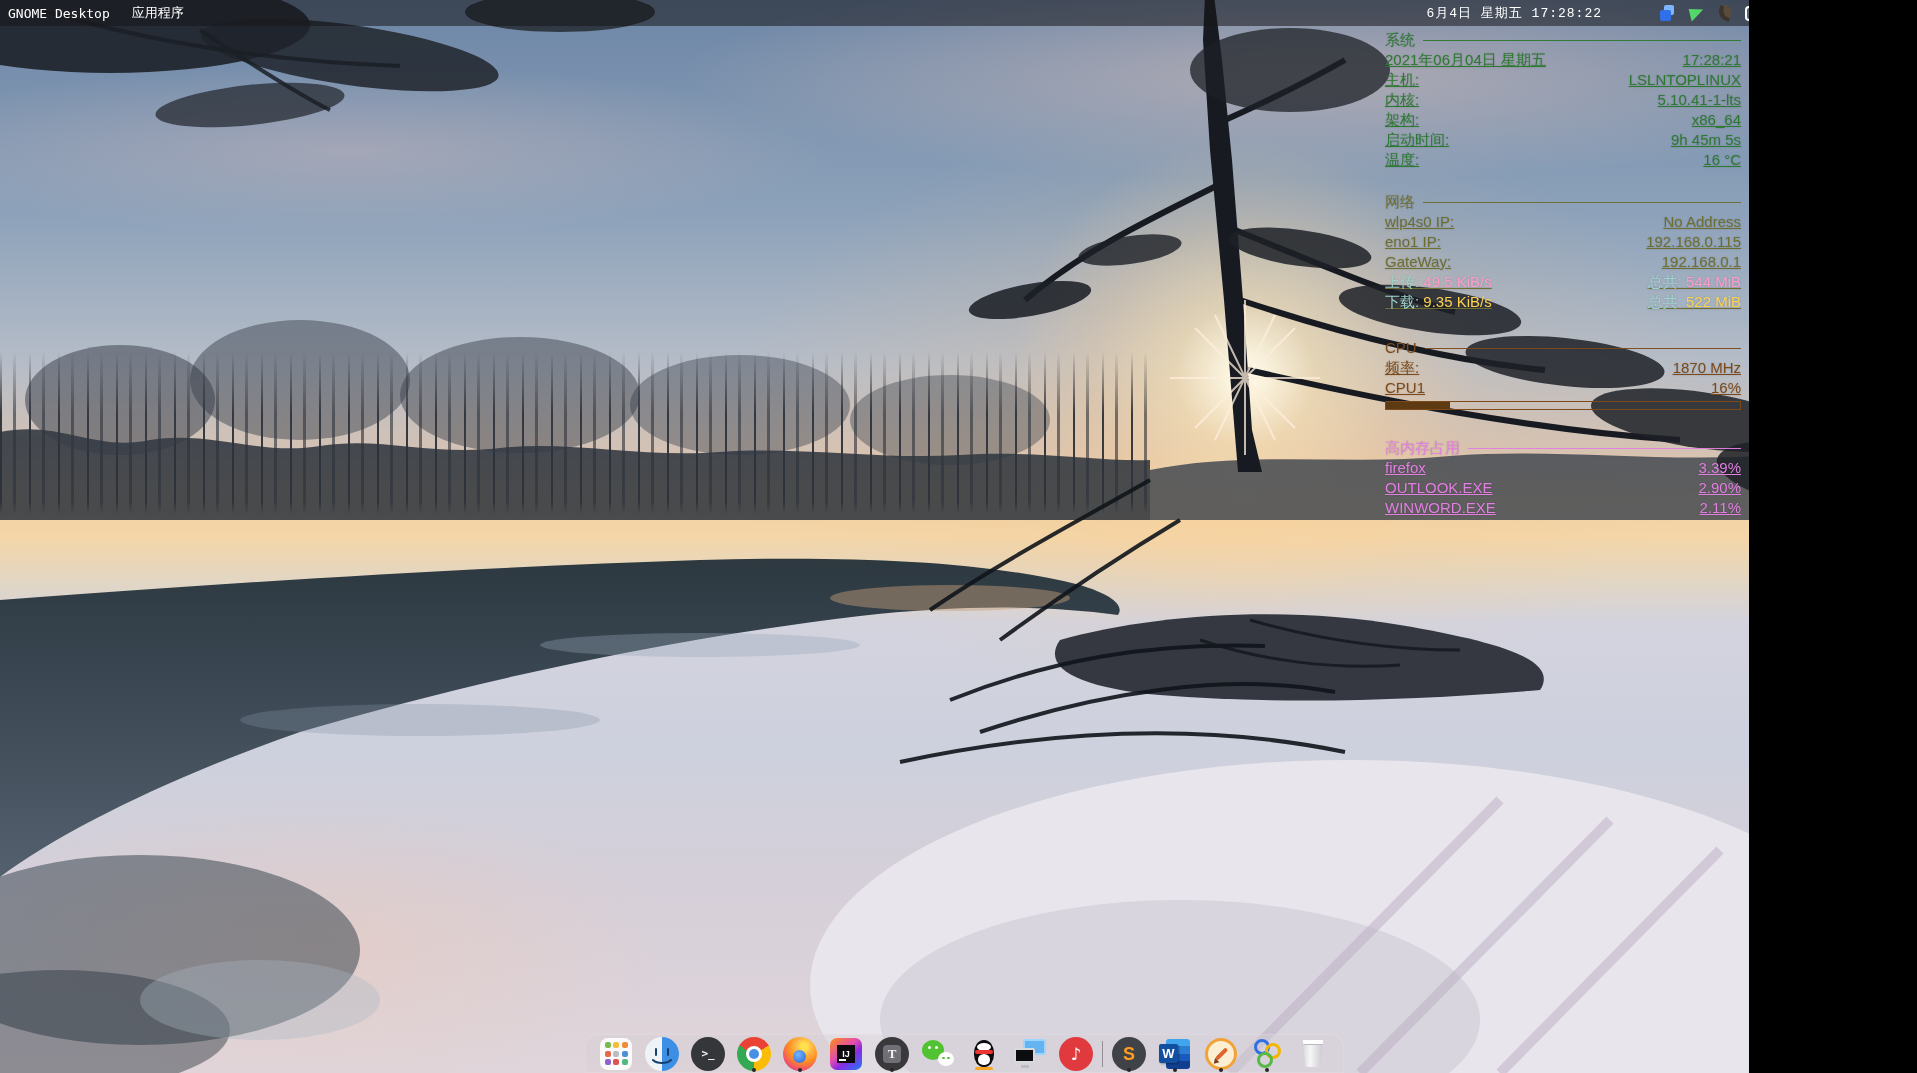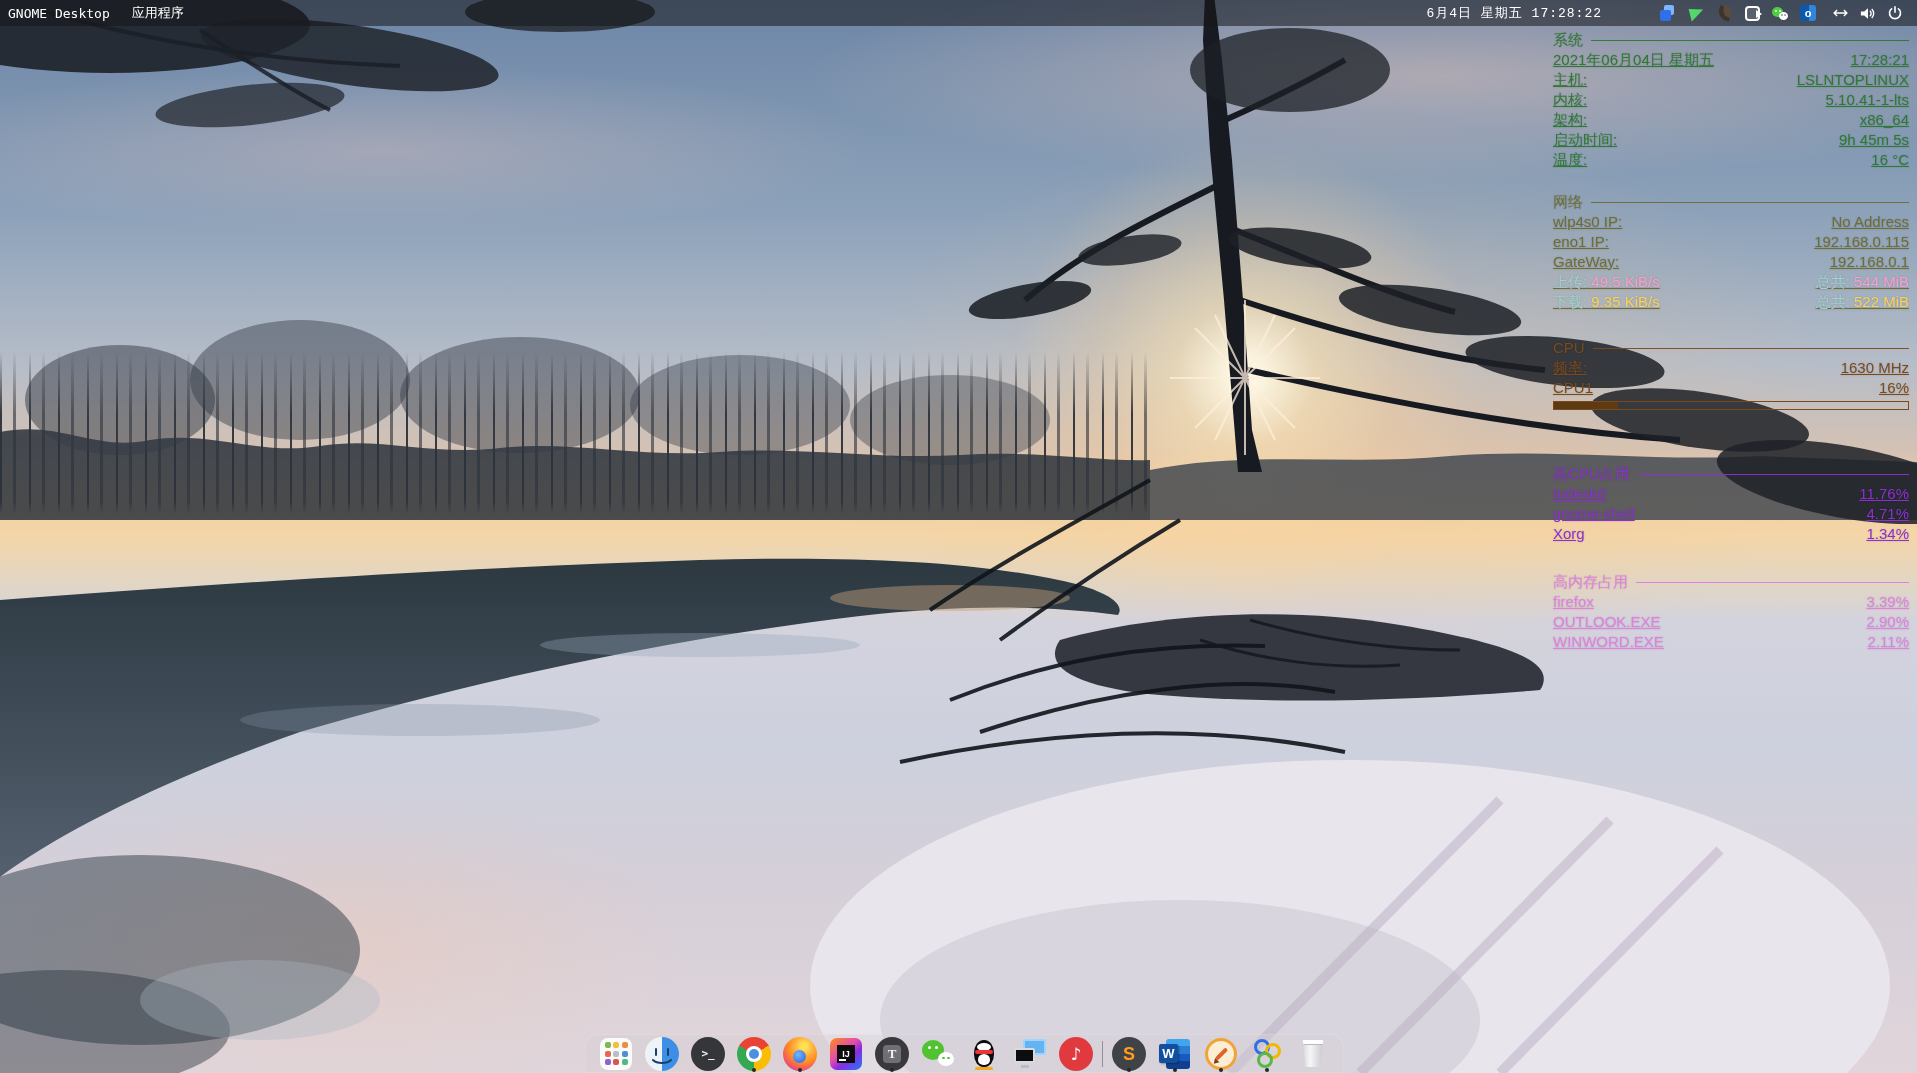--- a/index.html
+++ b/index.html
@@ -1,18 +1,18 @@
 <!DOCTYPE html>
 <html style="--conky-green: #2d7a32; --conky-olive: #6e6e32; --conky-cyan: #9fd3cc; --conky-pink: #ff9dca; --conky-yellow: #ffd34e; --conky-brown: #7c4a1a; --conky-white: #f2f2f2; --conky-purple: #8d2fd4; --conky-violet: #e37ee3;"><head>
 <meta charset="utf-8">
 <style>
   * { margin:0; padding:0; box-sizing:border-box; }
   html,body { width:1917px; height:1073px; background:#000; overflow:hidden;
               font-family:"Liberation Sans","DejaVu Sans",sans-serif; }
-  .screen { position:relative; width:1917px; height:1073px; overflow:hidden; }
+  .screen { position:relative; width:1749px; height:1073px; overflow:hidden; }
 
   
   .wallpaper { position:absolute; inset:0;
     background:
       radial-gradient(circle at 1245px 375px, rgba(255,249,228,.95) 0 14px, rgba(255,230,178,.55) 70px, rgba(255,214,158,.25) 150px, transparent 235px),
       radial-gradient(ellipse 700px 420px at 70% 38%, rgba(246,197,142,.30), transparent 70%),
       radial-gradient(ellipse 320px 60px at 53% 46%, rgba(250,206,152,.40), transparent 72%),
       radial-gradient(ellipse 900px 150px at 75% 7%, rgba(240,201,186,.45), transparent 70%),
       radial-gradient(ellipse 700px 120px at 20% 14%, rgba(226,192,188,.34), transparent 70%),
       radial-gradient(ellipse 500px 210px at 18% 88%, rgba(244,198,170,.35), transparent 70%),
@@ -331,52 +331,34 @@
       </div>
     </div>
 
     <div class="sec-cpu">
       <div class="hdr">
           <span>CPU</span>
           <i class="rule"></i>
         </div>
       <div class="row">
           <span>频率:</span>
-          <span>1630 MHz</span>
+          <span>1870 MHz</span>
         </div>
       <div class="row">
           <span>CPU1</span>
           <span>16%</span>
         </div>
       <div class="bar bar-cpu">
           <div class="fill" style="width: 18%;"></div>
         </div>
     </div>
 
     <div class="sec-mem">
     </div>
 
-    <div class="sec-pcpu">
-      <div class="hdr">
-          <span>高CPU占用</span>
-          <i class="rule"></i>
-        </div>
-      <div class="row">
-          <span>todeskd</span>
-          <span>11.76%</span>
-        </div>
-      <div class="row">
-          <span>gnome-shell</span>
-          <span>4.71%</span>
-        </div>
-      <div class="row">
-          <span>Xorg</span>
-          <span>1.34%</span>
-        </div>
-    </div>
 
     <div class="sec-pmem">
       <div class="hdr">
           <span>高内存占用</span>
           <i class="rule"></i>
         </div>
       <div class="row">
           <span>firefox</span>
           <span>3.39%</span>
         </div>

